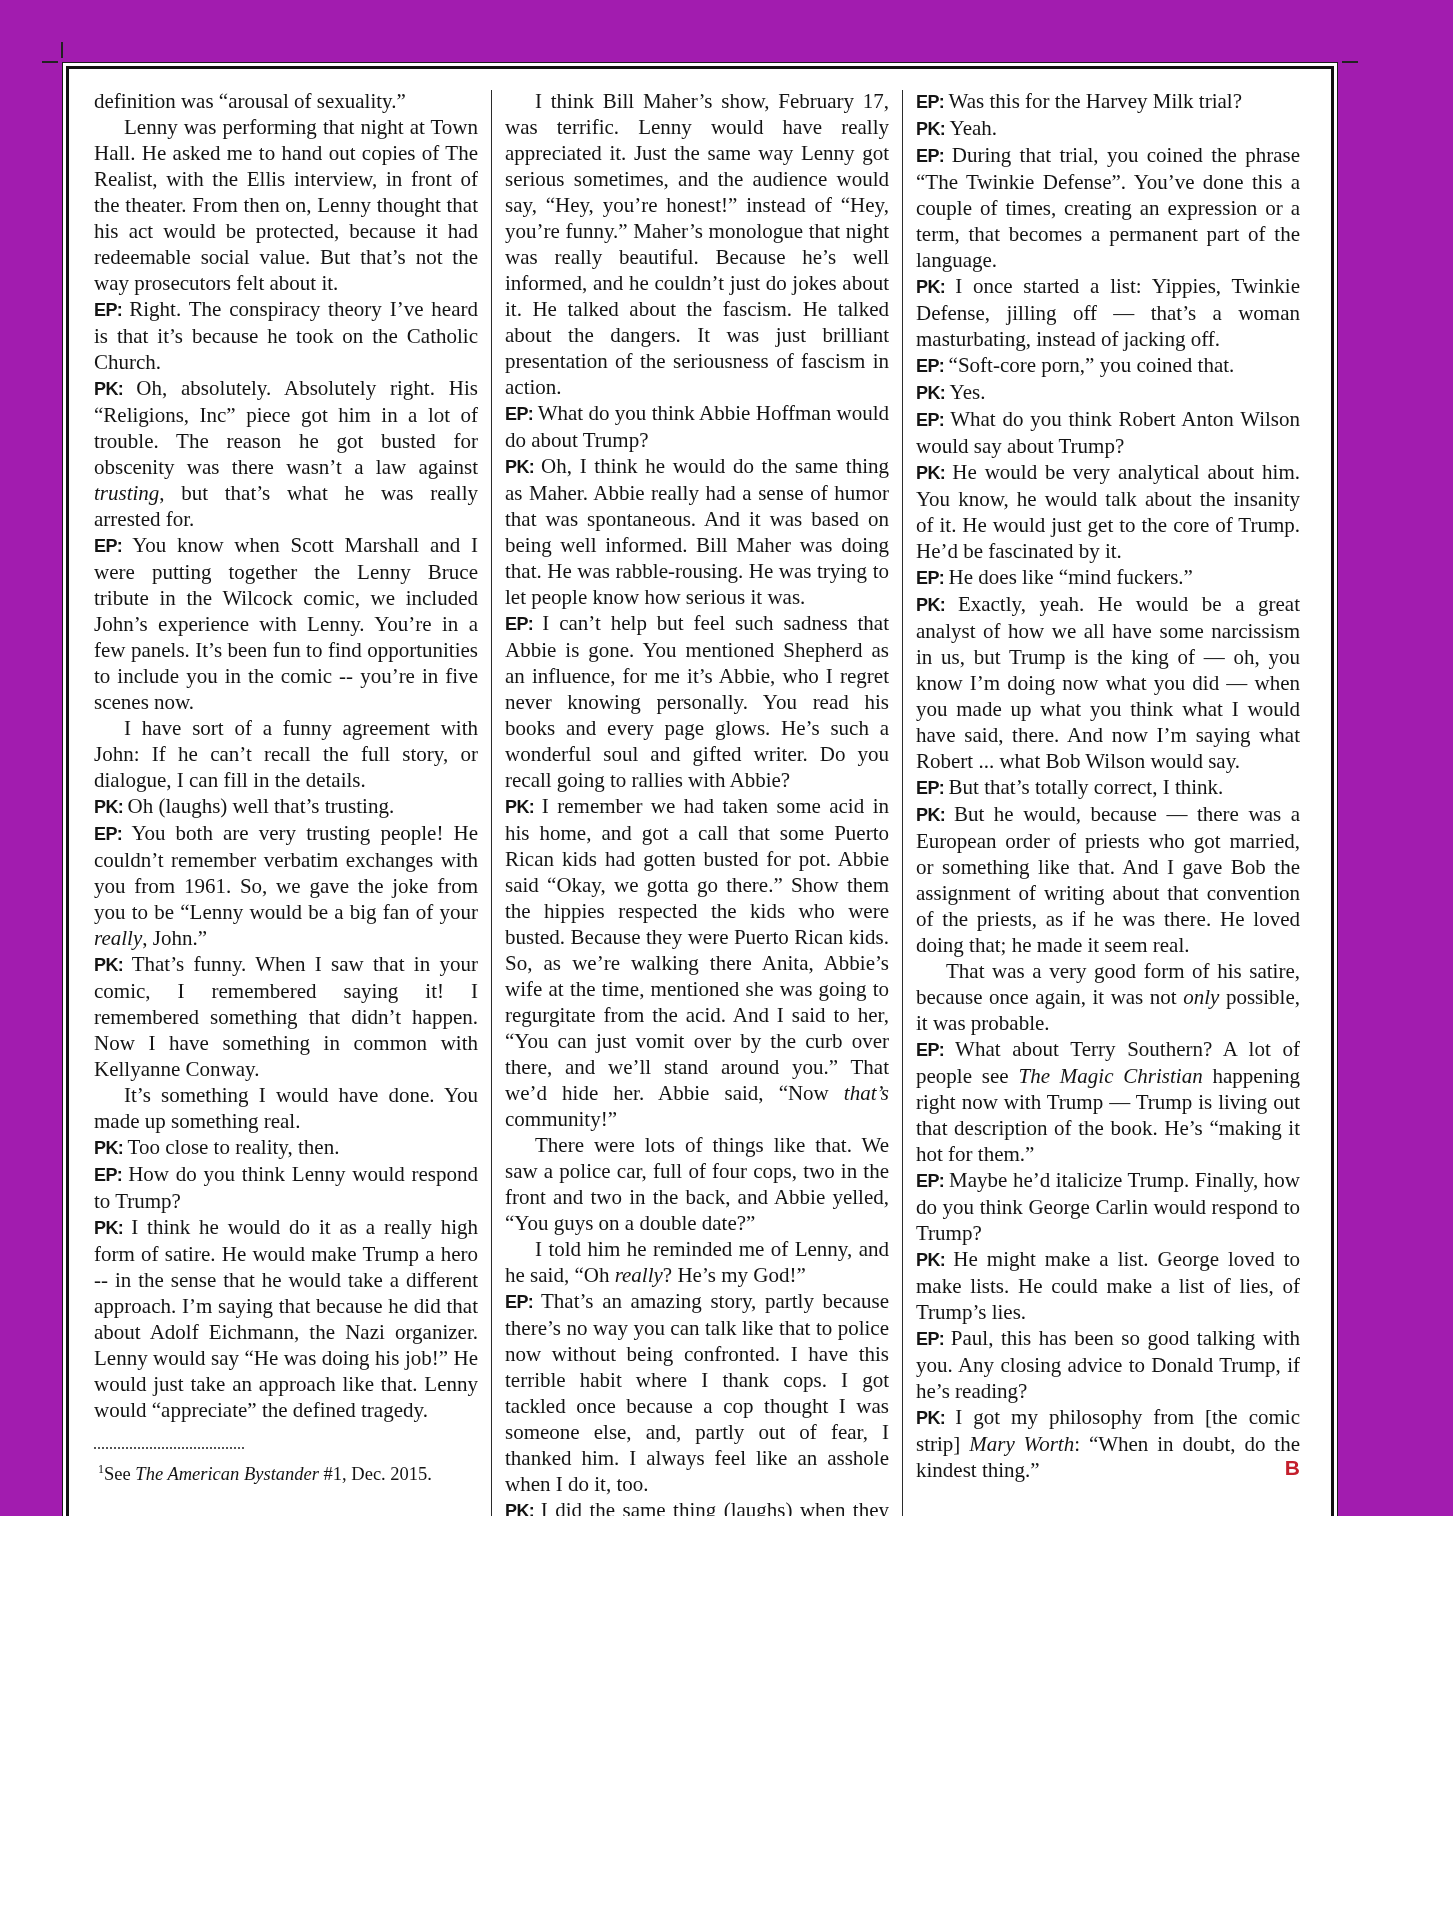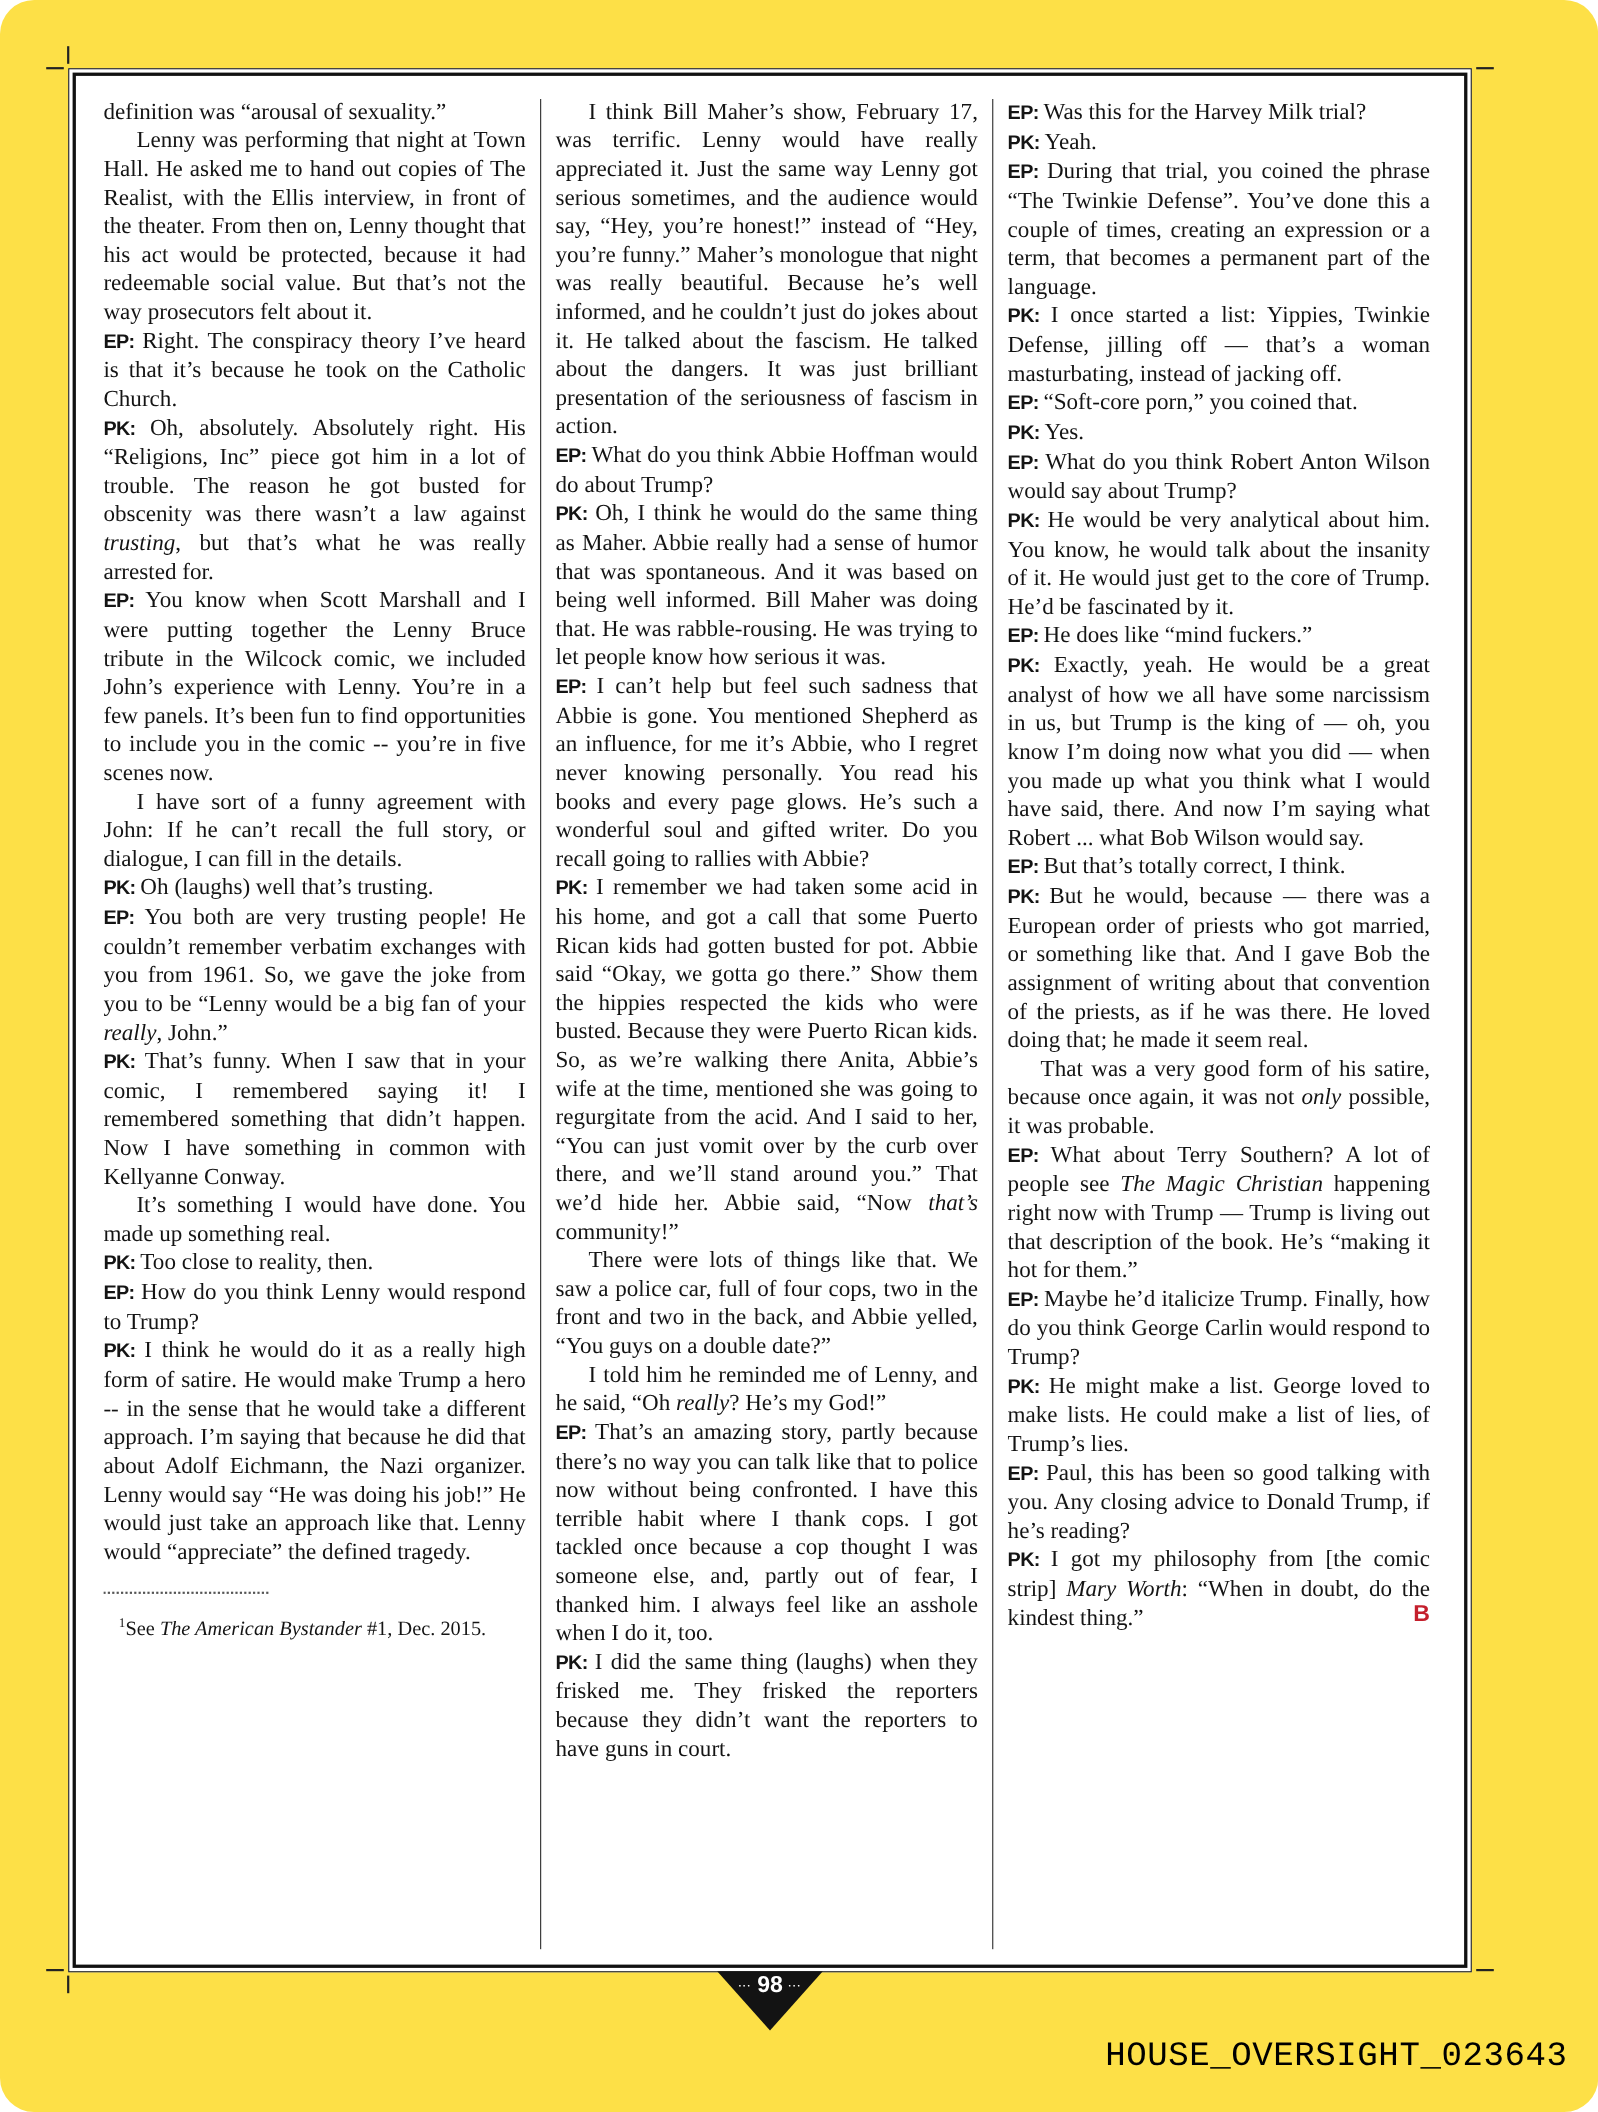--- a/index.html
+++ b/index.html
@@ -1,18 +1,18 @@
 <!DOCTYPE html>
 <html><head>
 <meta charset="utf-8">
 <title>Magazine Interview Page</title>
 <style>
   html,body{margin:0;padding:0;background:#ffffff;}
-  .canvas{position:relative;width:1453px;height:1920px;background:#fde047;overflow:hidden;
-          font-family:"Liberation Serif", serif;color:#141414;border-radius:31px;}
+  .canvas{position:relative;width:1453px;height:1516px;background:#a21caf;overflow:hidden;
+          font-family:"Liberation Serif", serif;color:#141414;}
 
   
   .page-frame{position:absolute;left:62px;top:62px;width:1276px;height:1731px;
               border:1px solid #1a1a1a;box-sizing:border-box;background:#fff;}
   .frame-inner{position:absolute;inset:3px;border:3px solid #111;box-sizing:border-box;}
 
   
   .tick{position:absolute;background:#222;}
   .tick.h{width:16px;height:2px;}
   .tick.v{width:2px;height:16px;}
@@ -26,21 +26,21 @@
   .para{margin:0;font-size:21px;line-height:26px;}
   .para.indent{text-indent:30px;}
   .speaker{font-family:"Liberation Sans", sans-serif;font-weight:800;font-size:18px;
            letter-spacing:-0.6px;}
   .endmark{position:absolute;right:0;bottom:2px;color:#c41f2c;
            font-family:"Liberation Sans", sans-serif;font-weight:800;font-size:21px;}
 
   
   .footnote{margin-top:24px;}
   .fn-rule{width:150px;border-top:2px dotted #555;margin-bottom:8px;}
-  .fn-text{margin:14px;font-size:18.5px;line-height:24px;text-align:left;}
+  .fn-text{margin:4px;font-size:18.5px;line-height:24px;text-align:left;}
   .fn-text sup{font-size:12px;}
 
   
   .page-marker{position:absolute;left:50%;top:1729px;transform:translateX(-50%);
                width:96px;height:54px;}
   .tri{position:absolute;left:0;top:0;width:0;height:0;
        border-left:48px solid transparent;border-right:48px solid transparent;
        border-top:54px solid #131313;}
   .pm-row{position:absolute;left:0;top:1px;width:96px;display:flex;align-items:center;
           justify-content:center;gap:5px;color:#fff;}

